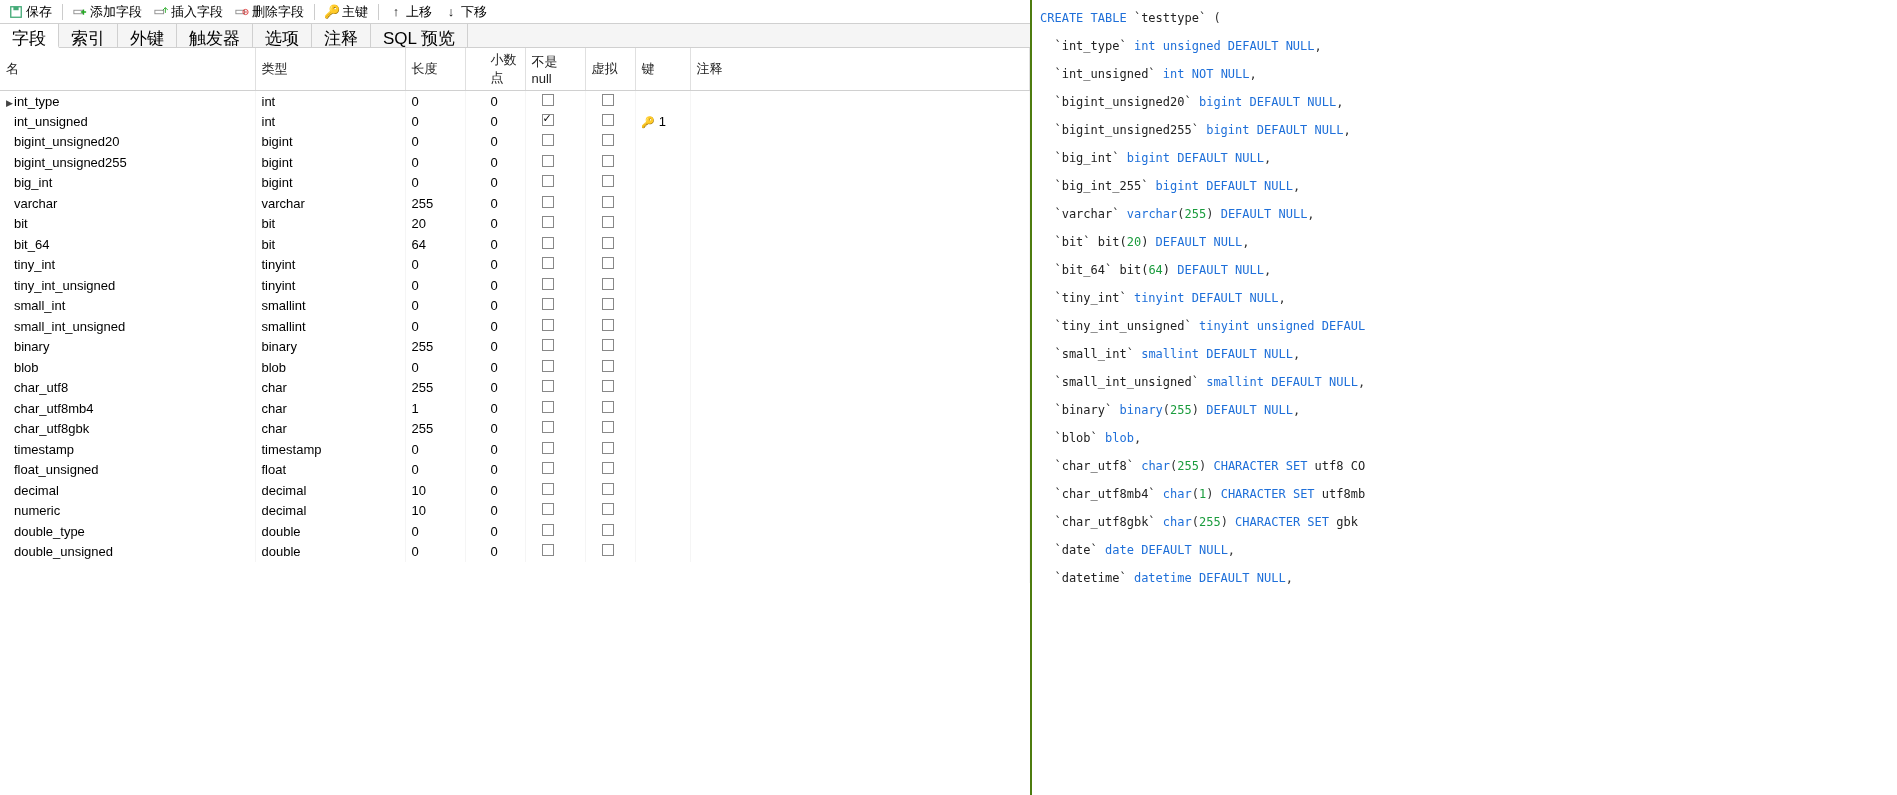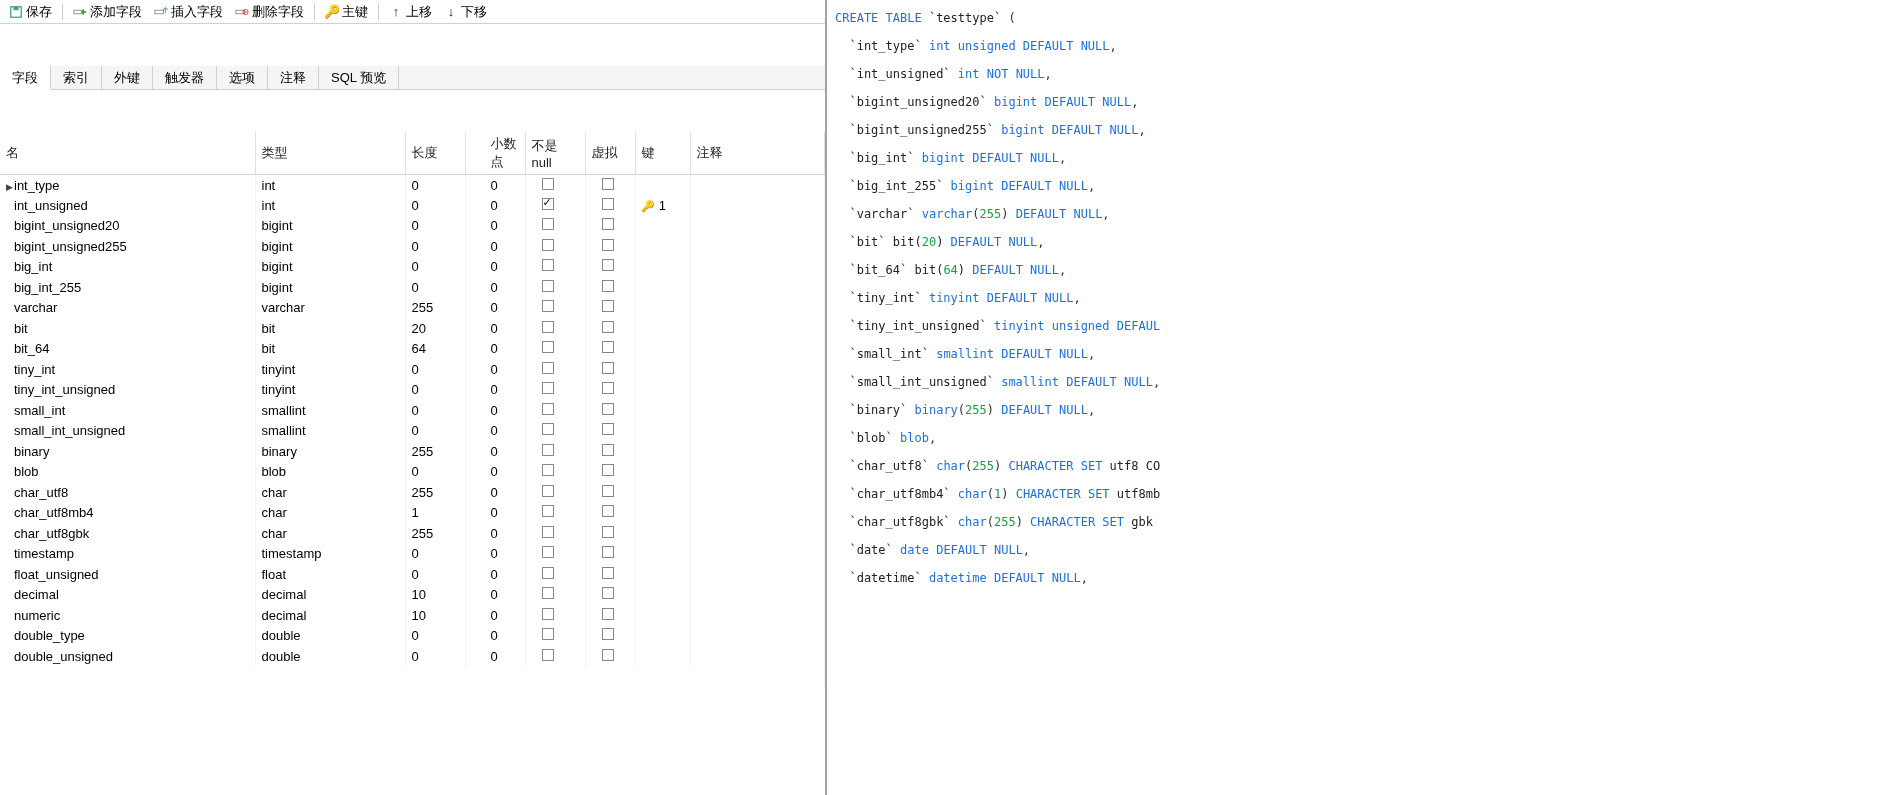--- a/index.html
+++ b/index.html
@@ -1,23 +1,23 @@
 <!DOCTYPE html>
 <html><head>
   <meta charset="utf-8">
   <style>
     * { margin: 0; padding: 0; box-sizing: border-box; }
     body { font-family: "Microsoft YaHei", sans-serif; font-size: 13px; background: #fff; color: #000; display: flex; height: 795px; width: 1897px; overflow: hidden; }
-    .left-panel { width: 827px; border-right: 2px solid #a3a3a3; display: flex; flex-direction: column; background: #fff; gap: 42px; }
+    .left-panel { width: 1032px; border-right: 2px solid #4d7c0f; display: flex; flex-direction: column; background: #fff; }
     .toolbar { display: flex; align-items: center; padding: 2px 4px; border-bottom: 1px solid #d0d0d0; height: 24px; gap: 2px; }
     .toolbar-item { display: inline-flex; align-items: center; gap: 3px; padding: 2px 5px; cursor: pointer; white-space: nowrap; }
     .toolbar-sep { width: 1px; height: 16px; background: #ccc; margin: 0 3px; }
     .toolbar-item .ic { width: 14px; height: 14px; display: inline-flex; align-items: center; justify-content: center; }
     .tabs { display: flex; border-bottom: 1px solid #d0d0d0; background: #f5f5f5; height: 24px; }
-    .tab { padding: 3px 12px; cursor: pointer; border-right: 1px solid #d0d0d0; font-size: 13px; }
+    .tab { padding: 3px 12px; cursor: pointer; border-right: 1px solid #d0d0d0; font-size: 17px; }
     .tab.active { background: #fff; border-bottom: 2px solid #fff; margin-bottom: -1px; font-weight: normal;}
     .table-container { flex: 1; overflow-y: scroll; position: relative; }
     .table-container::-webkit-scrollbar { width: 16px; }
     .table-container::-webkit-scrollbar-track { background: #f0f0f0; border-left:1px solid #ddd;}
     .table-container::-webkit-scrollbar-thumb { background: #c0c0c0; }
     table { width: 100%; border-collapse: collapse; }
     th { text-align: left; padding: 3px 6px; border-right: 1px solid #e0e0e0; border-bottom: 1px solid #d0d0d0; font-weight: normal; background: #fff; font-size:13px;color:#222;}
     td { padding: 2px 6px; border-right: 1px solid #f5f5f5; font-size: 13px; height:20px; vertical-align: middle;}
     tbody tr { height: 20.5px; }
     .col-name { width: 255px; }
@@ -170,30 +170,20 @@
             <td class="col-name"><span class="row-indicator"></span>big_int</td>
             <td class="col-type">bigint</td>
             <td class="col-len">0</td>
             <td class="col-dec">0</td>
             <td class="col-nn"><span class="checkbox"></span></td>
             <td class="col-virt"><span class="checkbox"></span></td>
             <td class="col-key"></td>
             <td class="col-comment"></td>
           </tr>
           <tr>
-            <td class="col-name"><span class="row-indicator"></span>big_int_255</td>
-            <td class="col-type">bigint</td>
-            <td class="col-len">0</td>
-            <td class="col-dec">0</td>
-            <td class="col-nn"><span class="checkbox"></span></td>
-            <td class="col-virt"><span class="checkbox"></span></td>
-            <td class="col-key"></td>
-            <td class="col-comment"></td>
-          </tr>
-          <tr>
             <td class="col-name"><span class="row-indicator"></span>varchar</td>
             <td class="col-type">varchar</td>
             <td class="col-len">255</td>
             <td class="col-dec">0</td>
             <td class="col-nn"><span class="checkbox"></span></td>
             <td class="col-virt"><span class="checkbox"></span></td>
             <td class="col-key"></td>
             <td class="col-comment"></td>
           </tr>
           <tr>

